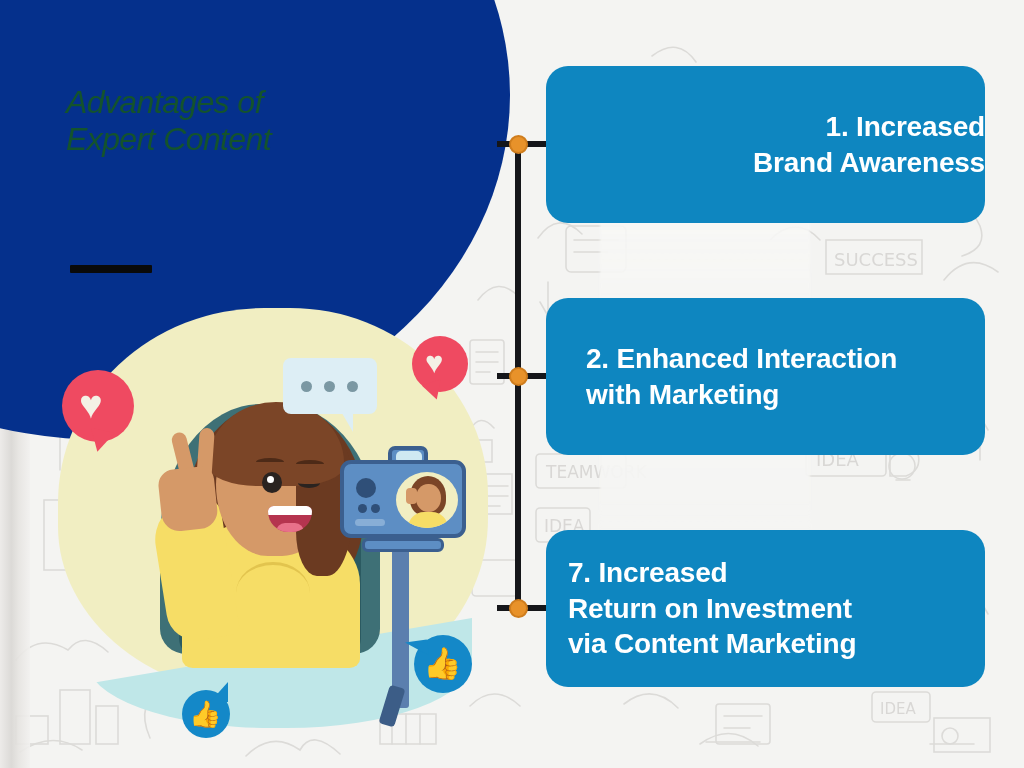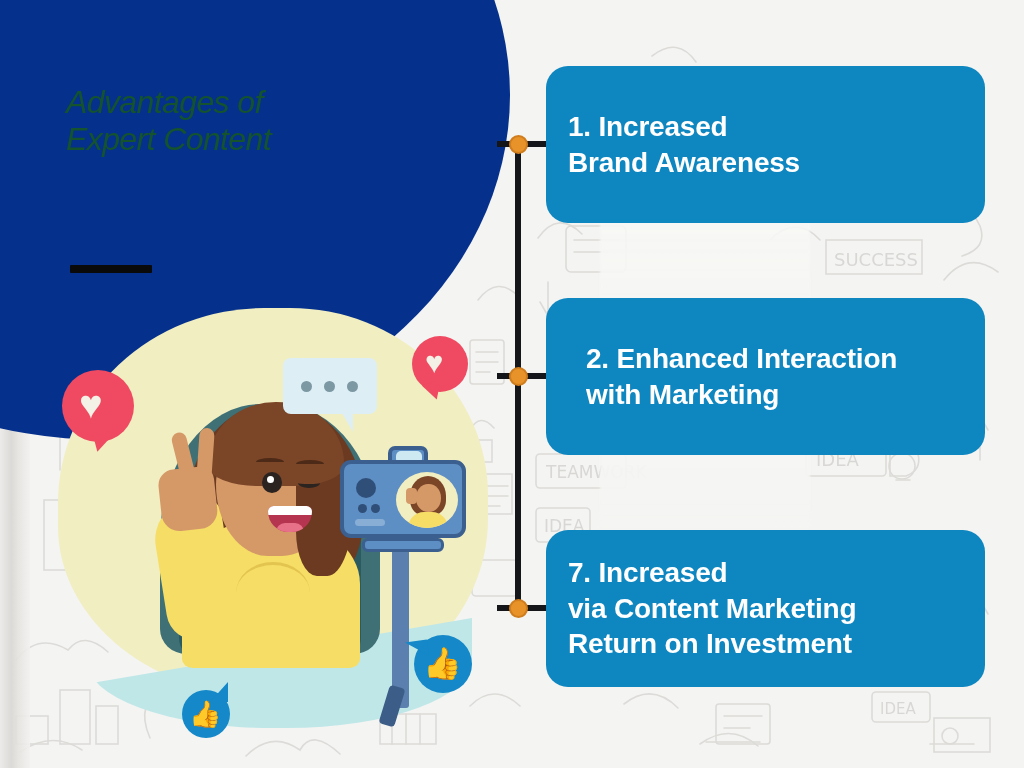--- a/index.html
+++ b/index.html
@@ -367,21 +367,21 @@
     color:#ffffff;
     font-weight:bold;
     font-size:28px;
     line-height:1.28;
     letter-spacing:-.2px;
     padding:0 0 0 22px;
     display:flex;
     flex-direction:column;
     justify-content:center;
   }
-  .card-1 { top:66px;  height:157px; }
+  .card-1 { top:66px;  height:157px;align-items:flex-end; }
   .card-2 { top:298px; height:157px;padding-left:40px; }
   .card-3 { top:530px; height:157px; }
   .card-line { white-space:nowrap; }
 </style>
 </head>
 <body>
 
 <div id="canvas">
 
   <div class="doodle-layer">
@@ -543,17 +543,17 @@
     <span class="card-line">Brand Awareness</span>
   </div>
 
   <div class="card card-2">
     <span class="card-line">2. Enhanced Interaction</span>
     <span class="card-line">with Marketing</span>
   </div>
 
   <div class="card card-3">
     <span class="card-line">7. Increased</span>
+    <span class="card-line">Return on Investment</span>
     <span class="card-line">via Content Marketing</span>
-    <span class="card-line">Return on Investment</span>
   </div>
 
 </div>
 
 </body></html>

